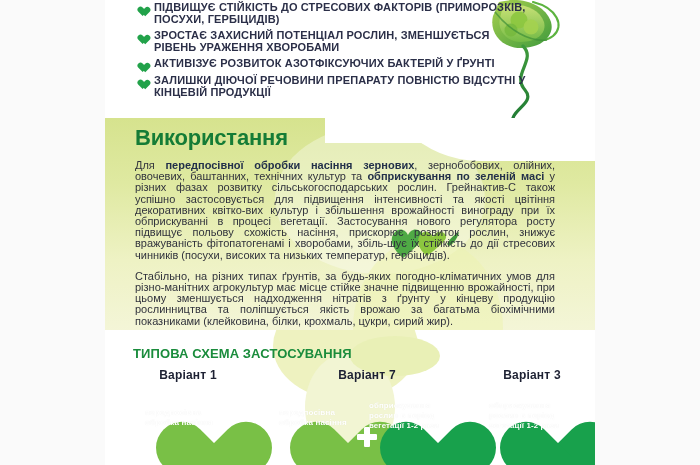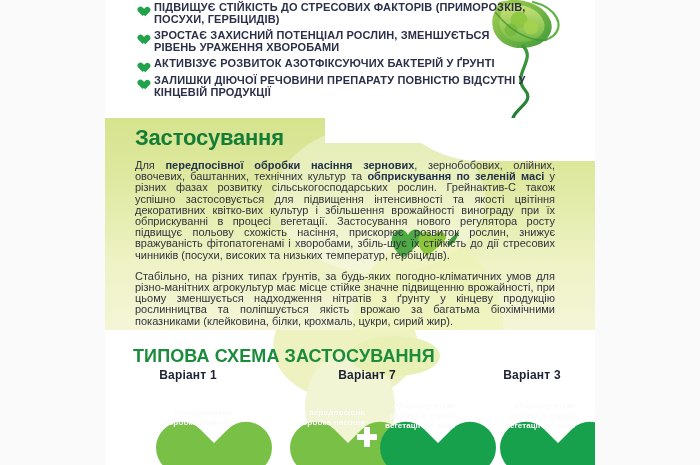--- a/index.html
+++ b/index.html
@@ -136,21 +136,21 @@
     border-radius: 50%;
     pointer-events: none;
   }
   .sb1 { left: 168px; top: -38px; width: 145px; height: 108px; background: #eef2c0; }
   .sb2 { left: 200px; top: 22px;  width: 90px;  height: 110px; background: #f2f5d3; }
   .sb3 { left: 245px; top: 6px;   width: 90px;  height: 40px;  background: #e9f0b6; }
 
   .scheme-title {
     position: absolute;
     left: 28px; top: 16px;
-    font-size: 18px;
+    font-size: 13px;
     font-weight: bold;
     color: #1a8c3c;
     letter-spacing: .1px;
   }
 
   .variants {
     position: absolute;
     left: 0; top: 38px;
     width: 490px; height: 97px;
   }
@@ -189,21 +189,21 @@
     top: 0;
     width: 52px; height: 82px;
     border-radius: 52px 52px 0 0;
     background: var(--hc, #7dc242);
   }
   .heart-card .shape::before { left: 49px; transform: rotate(45deg); transform-origin: 0 100%; }
   .heart-card .shape::after  { left: 49px; transform: rotate(-45deg); transform-origin: 100% 100%; }
   .heart-card .hc-text {
     position: absolute;
     left: 6px; right: 6px; top: 21px;
-    text-align: right;
+    text-align: left;
     font-size: 8.1px;
     font-weight: bold;
     line-height: 10.4px;
     color: #ffffff;
     letter-spacing: .1px;
     z-index: 2;
     text-shadow: 0 0 1px rgba(0,0,0,.08);
   }
   .heart-card.tall .hc-text { top: 14px; font-size: 7.9px; line-height: 10.2px; }
 
@@ -301,21 +301,21 @@
       <div class="usage-curve2"></div>
       <div class="blob blob-a"></div>
       <div class="blob blob-b"></div>
 
       <svg class="mini-hearts" viewBox="0 0 70 34">
         <path d="M14 32 C 2 22, 0 12, 6 6 C 11 1, 17 4, 19 9 C 21 4, 27 1, 32 6 C 38 12, 26 22, 14 32 Z" fill="#4faa45"></path>
         <path d="M38 30 C 28 22, 27 13, 32 8 C 36 4, 42 6, 44 11 C 46 6, 52 4, 56 8 C 61 13, 48 22, 38 30 Z" fill="#8cc63f"></path>
         <path d="M58 18 C 62 10, 70 6, 70 6 C 70 6, 68 16, 60 20 Z" fill="#3f9a3c"></path>
       </svg>
 
-      <div class="usage-title">Застосування</div>
+      <div class="usage-title">Використання</div>
 
       <div class="usage-body">
         <p><span>Для </span><b>передпосівної обробки насіння зернових</b><span>, зернобобових, олійних, овочевих, баштанних, технічних культур та </span><b>обприскування по зеленій масі</b><span> у різних фазах розвитку сільськогосподарських рослин. Грейнактив-С також успішно застосовується для підвищення інтенсивності та якості цвітіння декоративних квітко-вих культур і збільшення врожайності винограду при їх обприскуванні в процесі вегетації. Застосування нового регулятора росту підвищує польову схожість насіння, прискорює розвиток рослин, знижує вражуваність фітопатогенамі і хворобами, збіль-шує їх стійкість до дії стресових чинників (посухи, високих та низьких температур, гербіцидів).</span></p>
         <p>Стабільно, на різних типах ґрунтів, за будь-яких погодно-кліматичних умов для різно-манітних агрокультур має місце стійке значне підвищенню врожайності, при цьому зменшується надходження нітратів з ґрунту у кінцеву продукцію рослинництва та поліпшується якість врожаю за багатьма біохімічними показниками (клейковина, білки, крохмаль, цукри, сирий жир).</p>
       </div>
     </div>
 
     <div class="scheme-block">
       <div class="scheme-bg-blob sb1"></div>
       <div class="scheme-bg-blob sb2"></div>

